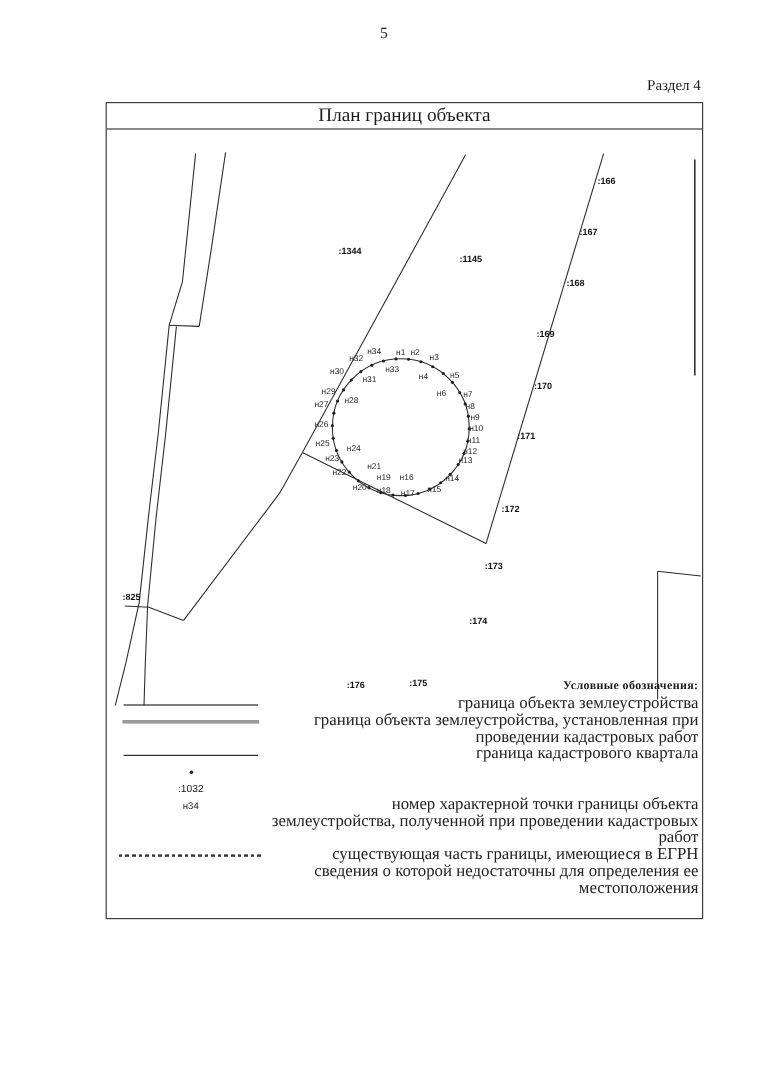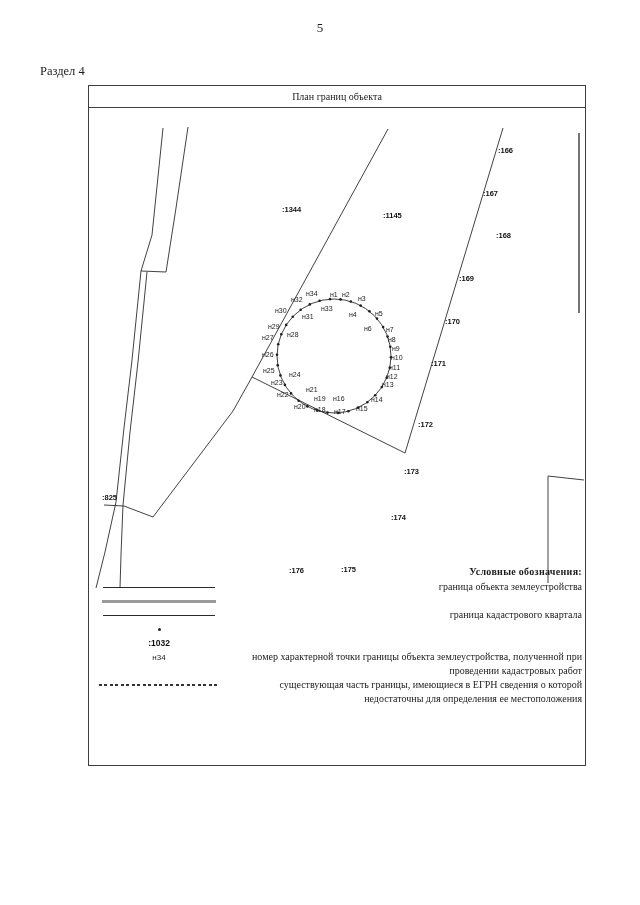--- a/index.html
+++ b/index.html
@@ -1,42 +1,42 @@
 <!DOCTYPE html>
 <html><head>
 <meta charset="utf-8">
 <style>
   html,body{margin:0;padding:0;background:#fff;}
   .page{position:relative;width:640px;height:905px;background:#fff;overflow:hidden;
         font-family:"Liberation Serif",serif;color:#1c1c1c;}
   .page-number{position:absolute;top:20px;left:0;width:640px;text-align:center;
         font-size:13px;}
-  .section-title{position:absolute;top:64px;left:0;width:584px;text-align:left;
-        font-size:12.5px;padding-left:40px;}
+  .section-title{position:absolute;top:64px;left:0;width:584px;text-align:right;
+        font-size:12.5px;}
   .plan-box{position:absolute;left:88px;top:85px;width:496px;height:679px;
         border:1px solid #3e3e3e;}
-  .plan-title{height:21px;line-height:21px;text-align:center;font-size:10px;
+  .plan-title{height:21px;line-height:21px;text-align:center;font-size:16px;
         border-bottom:1px solid #3e3e3e;}
   .map-svg{position:absolute;left:0;top:0;width:640px;height:905px;}
   .map-labels span{position:absolute;white-space:nowrap;}
   .cad-label{font-family:"Liberation Sans",sans-serif;font-weight:bold;
         font-size:7.5px;color:#111;}
   .pt-label{font-family:"Liberation Sans",sans-serif;font-size:7px;color:#222;}
   .legend{position:absolute;left:96px;top:566px;width:486px;text-align:right;}
   .legend-header{font-weight:bold;font-size:10px;letter-spacing:.3px;margin-bottom:3px;}
   .legend-row{display:flex;align-items:flex-start;}
   .legend-symbol{flex:0 0 126px;width:126px;height:14px;display:flex;
         align-items:center;justify-content:center;}
-  .legend-text{flex:1;max-width:362px;font-size:10px;line-height:14px;color:#222;}
+  .legend-text{flex:1;max-width:362px;font-size:14px;line-height:14px;color:#222;}
   .sym-line-a{width:112px;height:0;border-top:1.5px solid #2a2a2a;}
   .sym-line-b{width:114px;height:3px;background:#9a9a9a;}
   .sym-line-c{width:112px;height:0;border-top:1px solid #2a2a2a;}
   .sym-dot{width:3px;height:3px;background:#222;border-radius:50%;}
   .sym-ring{width:4px;height:4px;border:1px solid #222;border-radius:50%;background:#fff;}
-  .sym-num{font-family:"Liberation Sans",sans-serif;font-size:8.5px;font-weight:bold;color:#111;}
+  .sym-num{font-family:"Liberation Sans",sans-serif;font-size:8.5px;font-weight:normal;color:#111;}
   .sym-ptnum{font-family:"Liberation Sans",sans-serif;font-size:8px;color:#222;}
   .sym-dash{width:120px;height:2px;
         background:repeating-linear-gradient(90deg,#333 0 3px,transparent 3px 5.5px);}
 </style>
 </head>
 <body>
 
 <div class="page">
 
   <div class="page-number">5</div>
@@ -103,22 +103,22 @@
         <circle cx="292.8" cy="316.7" r="1.3"></circle>
         <circle cx="300.7" cy="309.7" r="1.3"></circle>
         <circle cx="309.8" cy="304.4" r="1.3"></circle>
         <circle cx="319.6" cy="300.8" r="1.3"></circle>
       </g>
   </svg>
 
   <div id="map-labels" class="map-labels">
       <span class="cad-label" style="left: 498px; top: 146px;">:166</span>
       <span class="cad-label" style="left: 483px; top: 189px;">:167</span>
-      <span class="cad-label" style="left: 472px; top: 231px; padding-left: 24px;">:168</span>
-      <span class="cad-label" style="left: 459px; top: 274px;">:169</span>
+      <span class="cad-label" style="left: 472px; top: 231px;">:168</span>
+      <span class="cad-label" style="left: 447px; top: 274px;">:169</span>
       <span class="cad-label" style="left: 445px; top: 317px;">:170</span>
       <span class="cad-label" style="left: 431px; top: 359px;">:171</span>
       <span class="cad-label" style="left: 418px; top: 420px;">:172</span>
       <span class="cad-label" style="left: 404px; top: 467px;">:173</span>
       <span class="cad-label" style="left: 391px; top: 513px;">:174</span>
       <span class="cad-label" style="left: 341px; top: 539px; margin-top: 26px;">:175</span>
       <span class="cad-label" style="left: 289px; top: 566px;">:176</span>
       <span class="cad-label" style="left: 102px; top: 493px;">:825</span>
       <span class="cad-label" style="left: 282px; top: 205px;">:1344</span>
       <span class="cad-label" style="left: 383px; top: 211px;">:1145</span>
@@ -165,20 +165,21 @@
       <div class="legend-symbol">
         <div class="sym-line-a"></div>
       </div>
       <div class="legend-text">граница объекта землеустройства</div>
     </div>
 
     <div class="legend-row">
       <div class="legend-symbol">
         <div class="sym-line-b"></div>
       </div>
+      <div class="legend-text">граница объекта землеустройства, установленная при проведении кадастровых работ</div>
     </div>
 
     <div class="legend-row">
       <div class="legend-symbol">
         <div class="sym-line-c"></div>
       </div>
       <div class="legend-text">граница кадастрового квартала</div>
     </div>
 
     <div class="legend-row">

